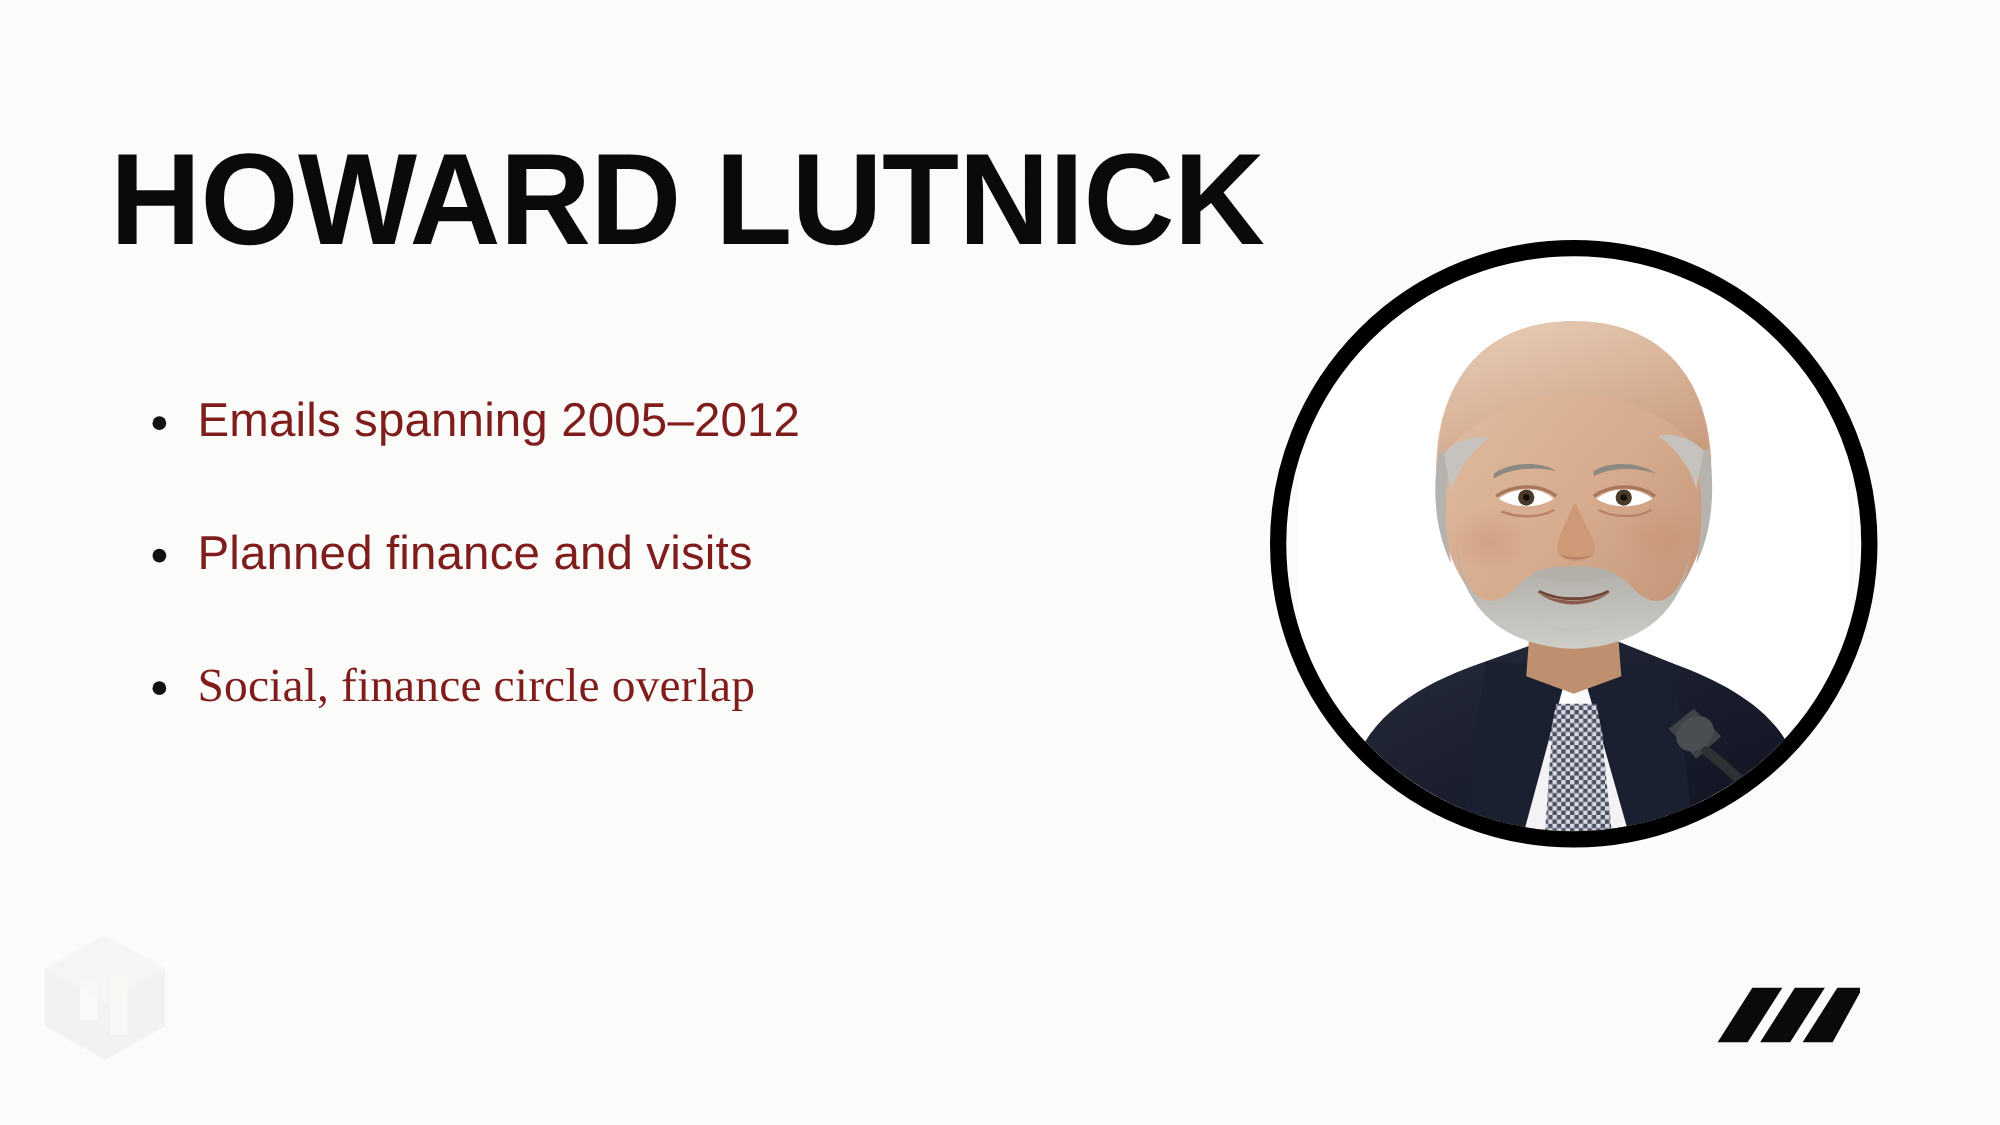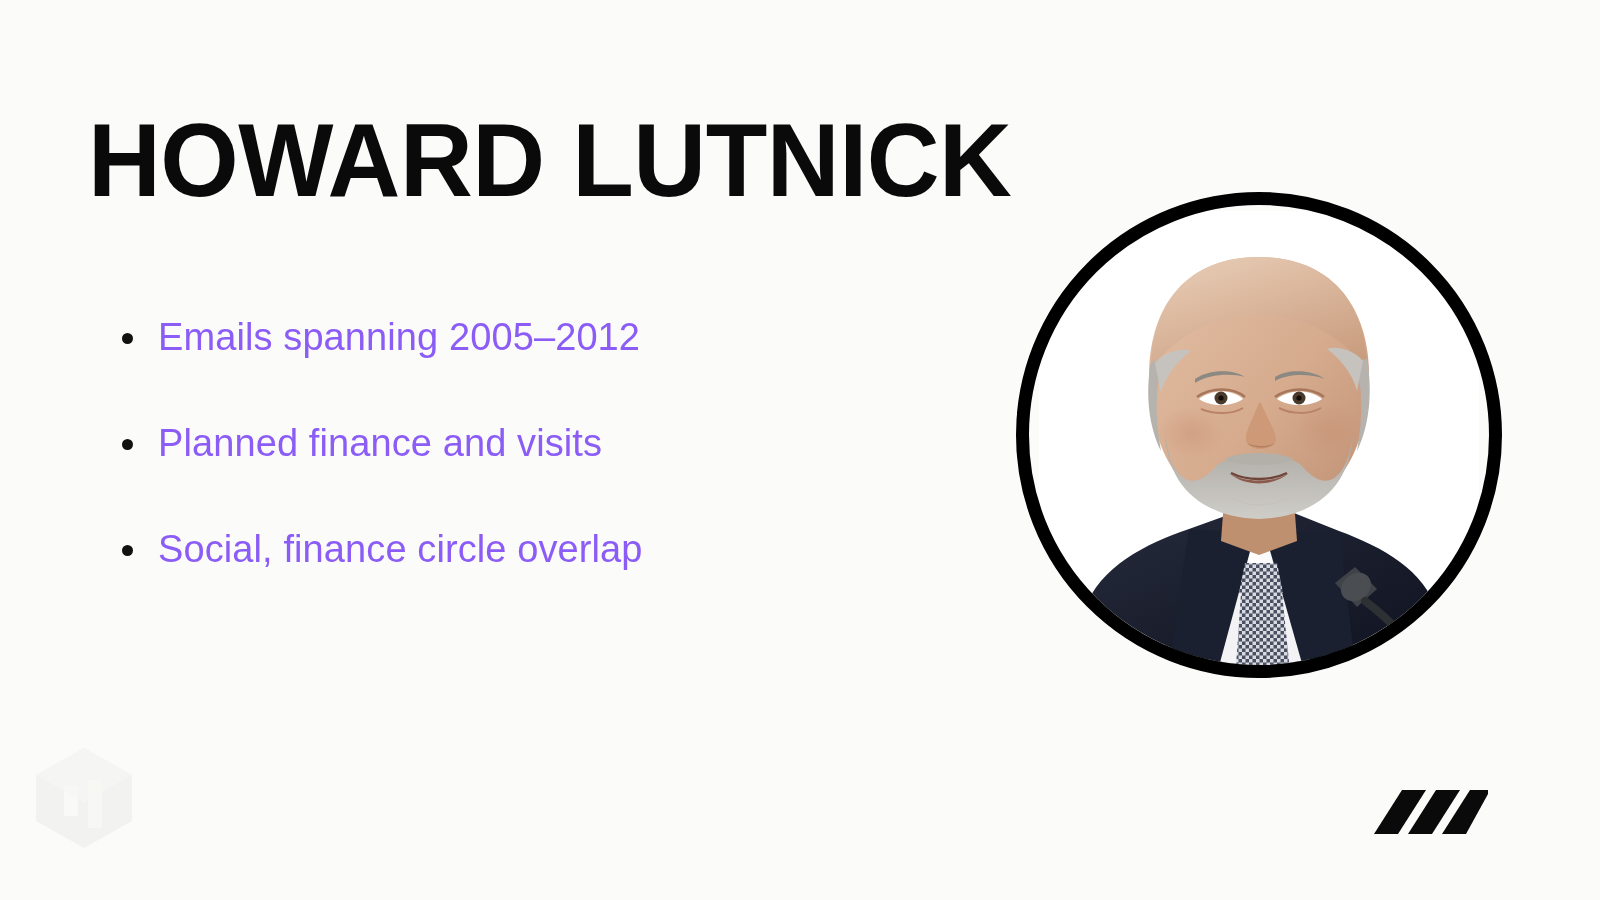--- a/index.html
+++ b/index.html
@@ -48,25 +48,25 @@
     padding: 0;
     list-style: none;
   }
   .bullet-item {
     position: relative;
     padding-left: 40px;
     margin-bottom: 61px;
     font-size: 38px;
     line-height: 1.18;
     font-weight: 400;
-    color: #8b5cf6;
+    color: #7f1d1d;
     letter-spacing: 0.1px;
     white-space: nowrap;
   }
-  .bullet-item:last-child { margin-bottom: 0; }
+  .bullet-item:last-child { margin-bottom: 0; font-family: Liberation Serif, serif; }
   .bullet-dot {
     position: absolute;
     left: 4px;
     top: 18px;
     width: 11px;
     height: 11px;
     border-radius: 50%;
     background: #111111;
   }
 

